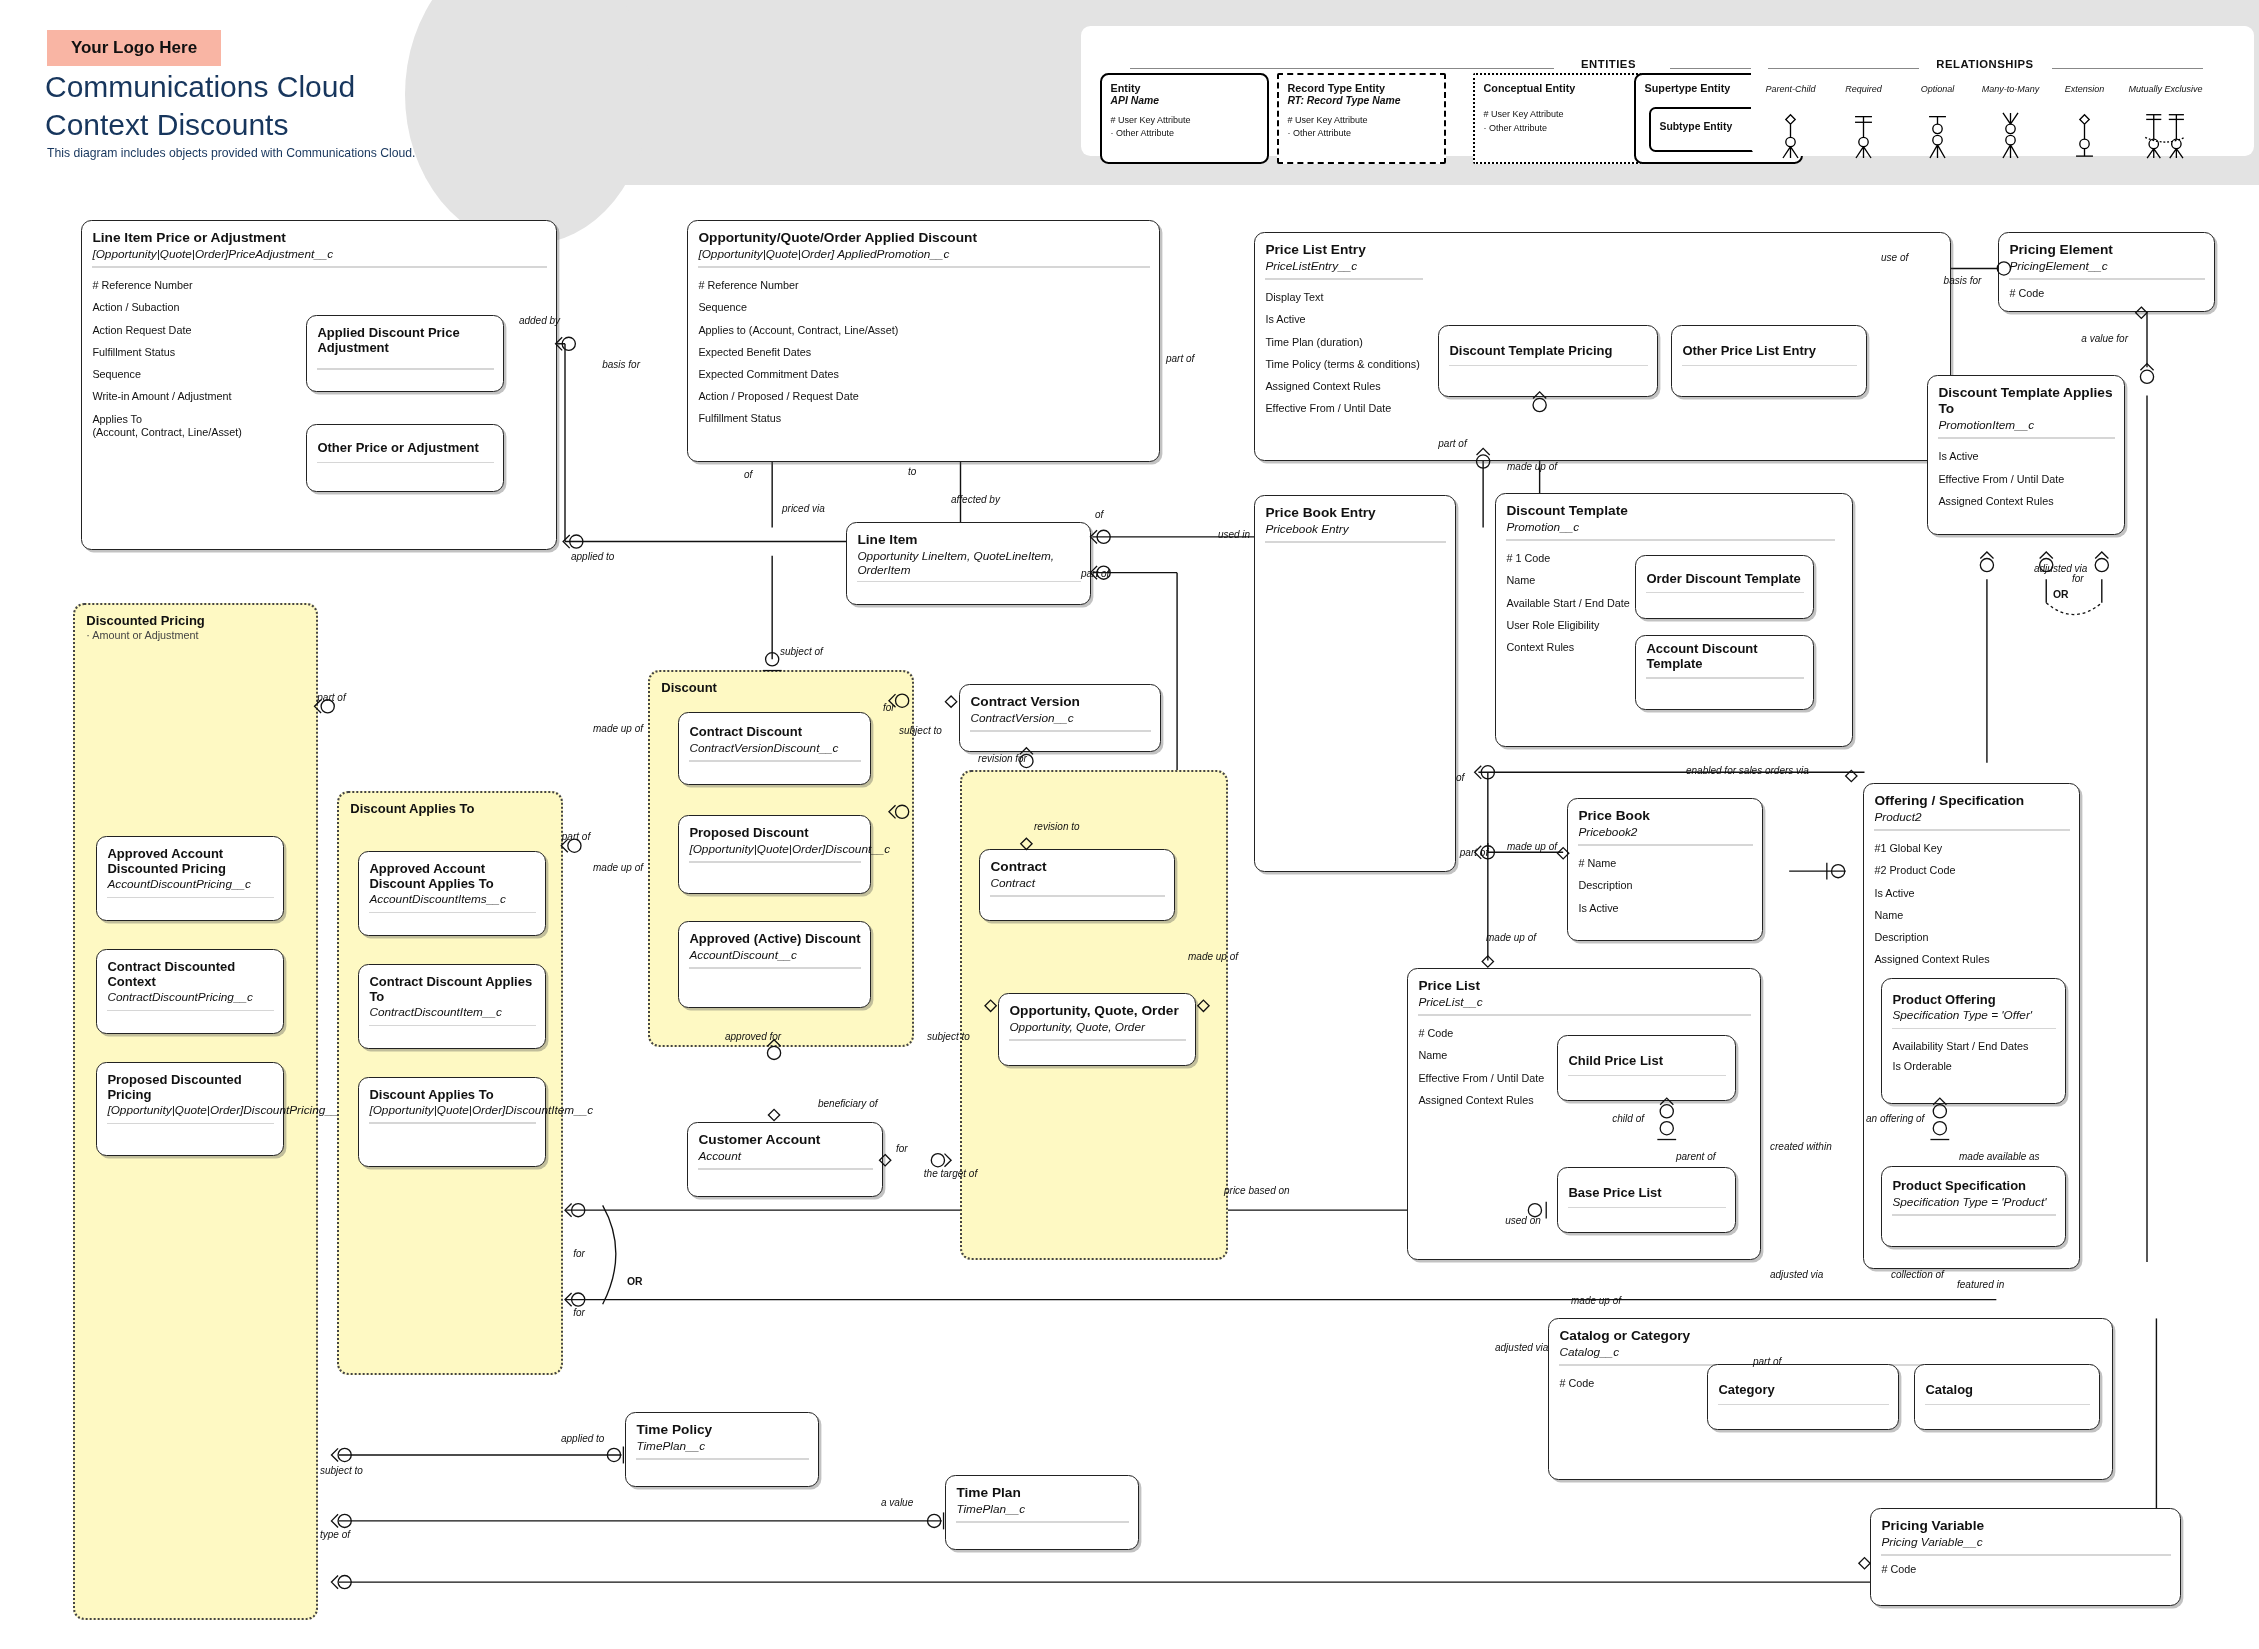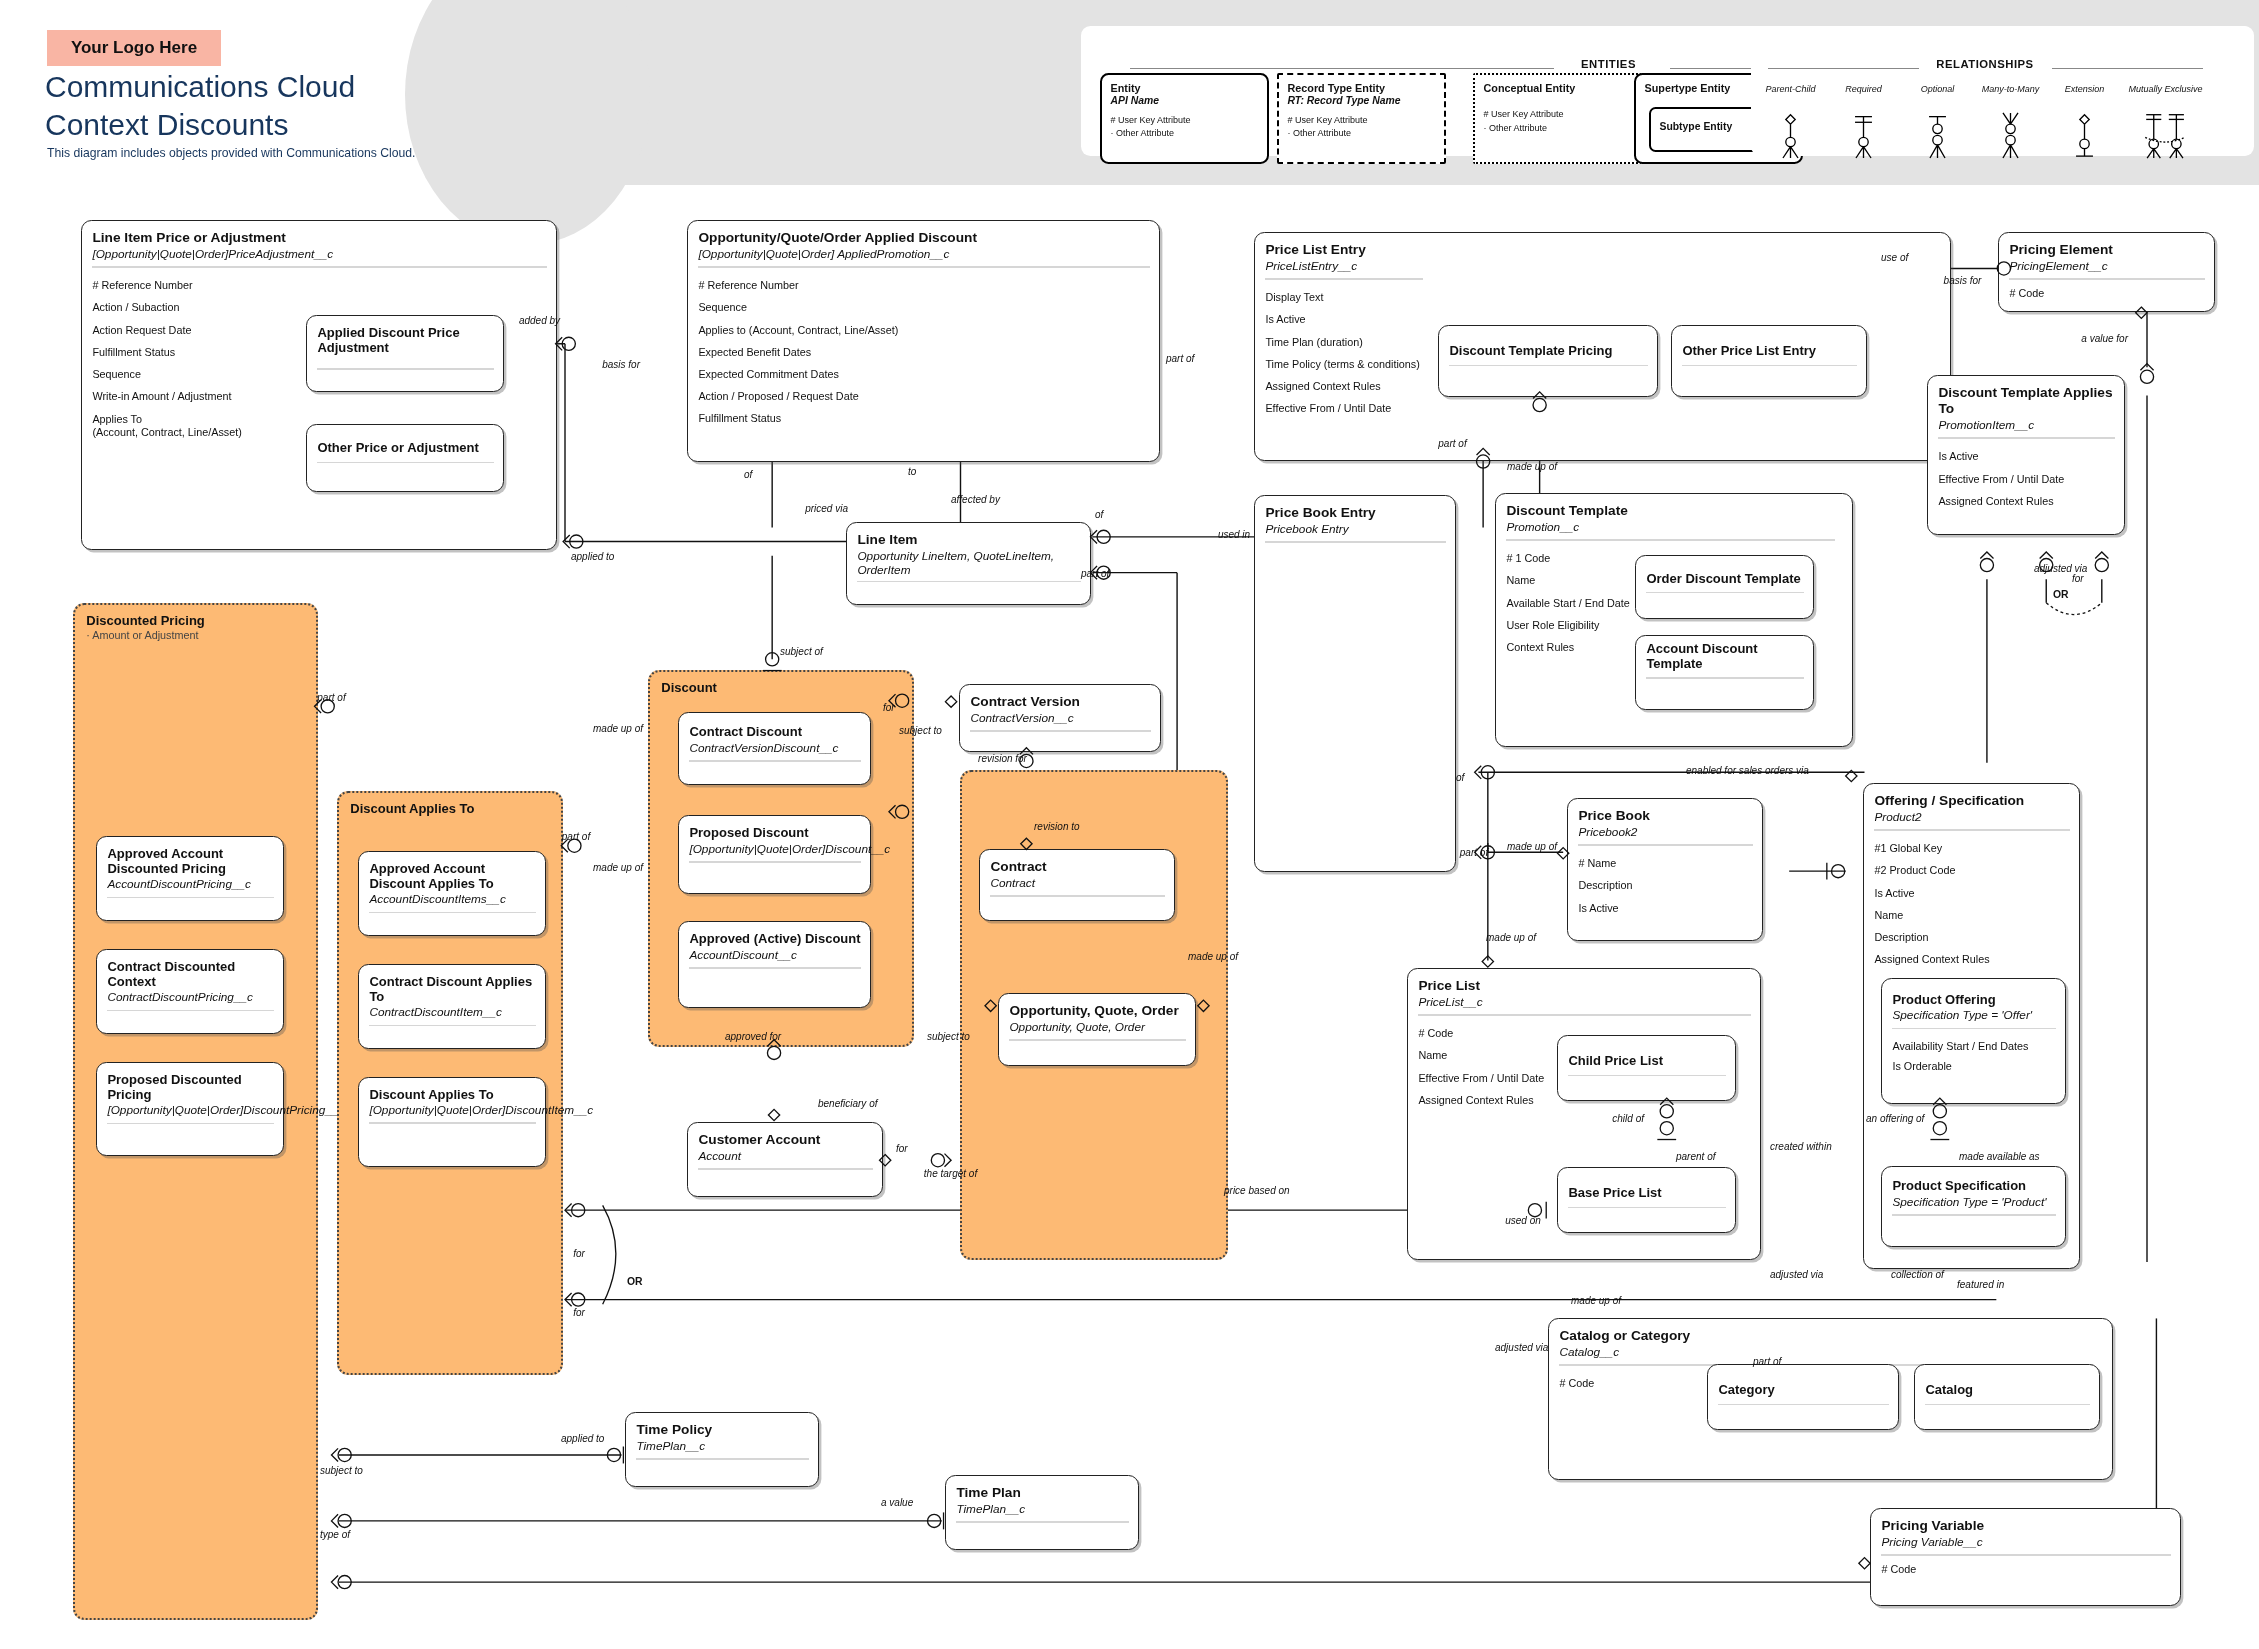--- a/index.html
+++ b/index.html
@@ -34,21 +34,21 @@
   
   .ent{position:absolute;background:#fff;border:1.9px solid #222;border-radius:10.4px;
        box-shadow:2.4px 2.4px 0 rgba(80,80,80,.35);box-sizing:border-box;}
   .ent .name{font-size:13.7px;font-weight:bold;line-height:1.18;margin:8.5px 0 0 10.4px;padding-right:9.4px;}
   .ent .api{font-size:11.8px;font-style:italic;margin:0.9px 0 0 10.4px;line-height:1.2;padding-right:7.5px;}
   .ent .hr{height:1.4px;background:#d6d6d6;margin:5.6px 9.4px 0 10.4px;}
   .ent .attrs{margin:6.6px 0 0 10.4px;font-size:10.8px;line-height:2.05;}
   .ent.small .name{font-size:13px;}
 
   
-  .grp{position:absolute;background:#fdba74;border:2.4px dotted #444;border-radius:11.3px;box-sizing:border-box;}
+  .grp{position:absolute;background:#fef9c3;border:2.4px dotted #444;border-radius:11.3px;box-sizing:border-box;}
   .grp>.gname{font-size:13px;font-weight:bold;margin:7.5px 0 0 11.3px;}
   .grp>.gsub{font-size:10.8px;color:#444;margin:1.9px 0 0 11.3px;}
 
   
   .ctext{position:absolute;font-size:10px;font-style:italic;line-height:1.1;color:#111;white-space:pre;}
   .ctext.r{text-align:right;}
   .ctext.c{text-align:center;}
   .orlbl{position:absolute;font-size:10.4px;font-style:normal;font-weight:600;}
 
   #wires{position:absolute;left:0;top:0;width:2260px;height:1650px;pointer-events:none;}
@@ -497,21 +497,21 @@
     <div class="hr"></div>
   </div>
 </div>
 
 <div class="ctext c" style="left:516px;top:315px;width:47px;">added by</div>
 <div class="ctext r" style="left:584px;top:359px;width:56px;">basis for</div>
 <div class="ctext" style="left:1166px;top:353px;width:56px;">part of</div>
 <div class="ctext" style="left:1881px;top:252px;width:47px;">use of</div>
 <div class="ctext c" style="left:1940px;top:275px;width:45px;">basis for</div>
 <div class="ctext r" style="left:2072px;top:333px;width:56px;">a value for</div>
-<div class="ctext r" style="left:774px;top:503px;width:74px;">priced via</div>
+<div class="ctext r" style="left:774px;top:503px;width:39px;padding-left:8px;">priced via</div>
 <div class="ctext" style="left:951px;top:494px;width:75px;">affected by</div>
 <div class="ctext" style="left:1095px;top:509px;width:28px;">of</div>
 <div class="ctext" style="left:908px;top:466px;width:28px;">to</div>
 <div class="ctext" style="left:744px;top:469px;width:28px;">of</div>
 <div class="ctext" style="left:1081px;top:568px;width:52px;">part of</div>
 <div class="ctext c" style="left:1215px;top:529px;width:38px;">used in</div>
 <div class="ctext" style="left:571px;top:551px;width:56px;">applied to</div>
 <div class="ctext" style="left:780px;top:646px;width:47px;">subject of</div>
 <div class="ctext c" style="left:311px;top:692px;width:41px;">part of</div>
 <div class="ctext c" style="left:593px;top:723px;width:45px;">made up of</div>

